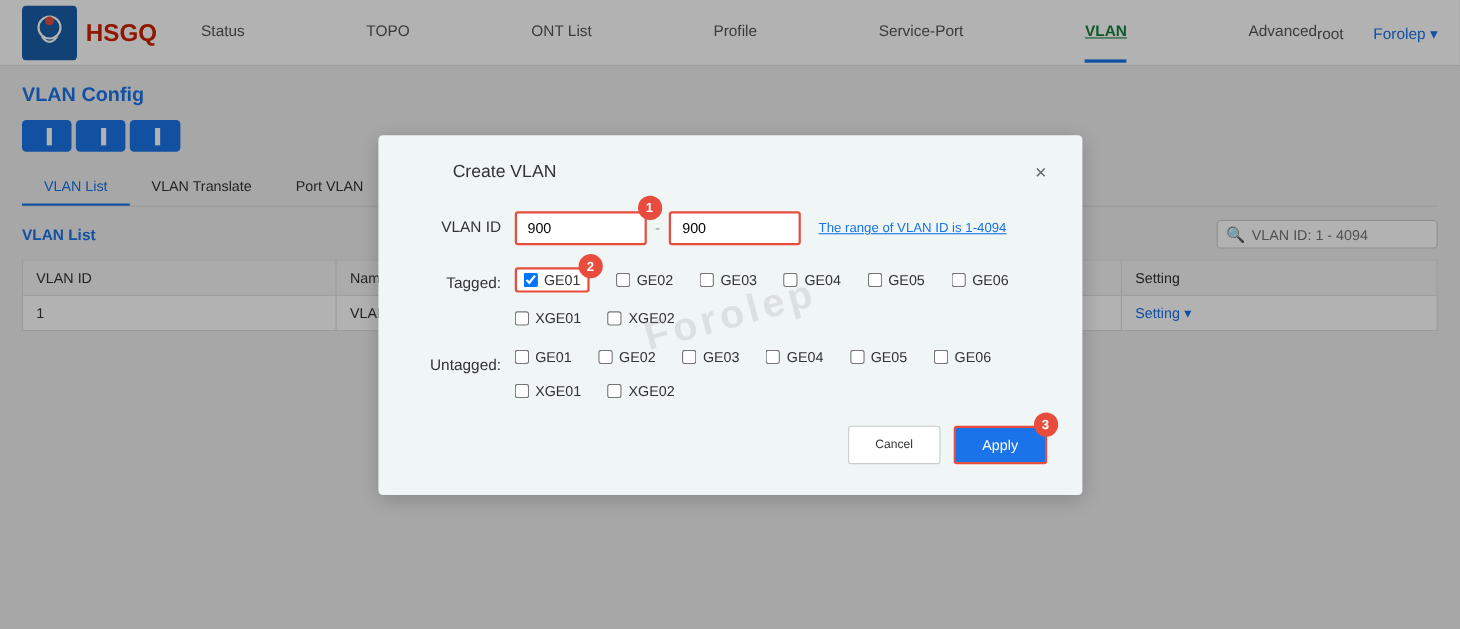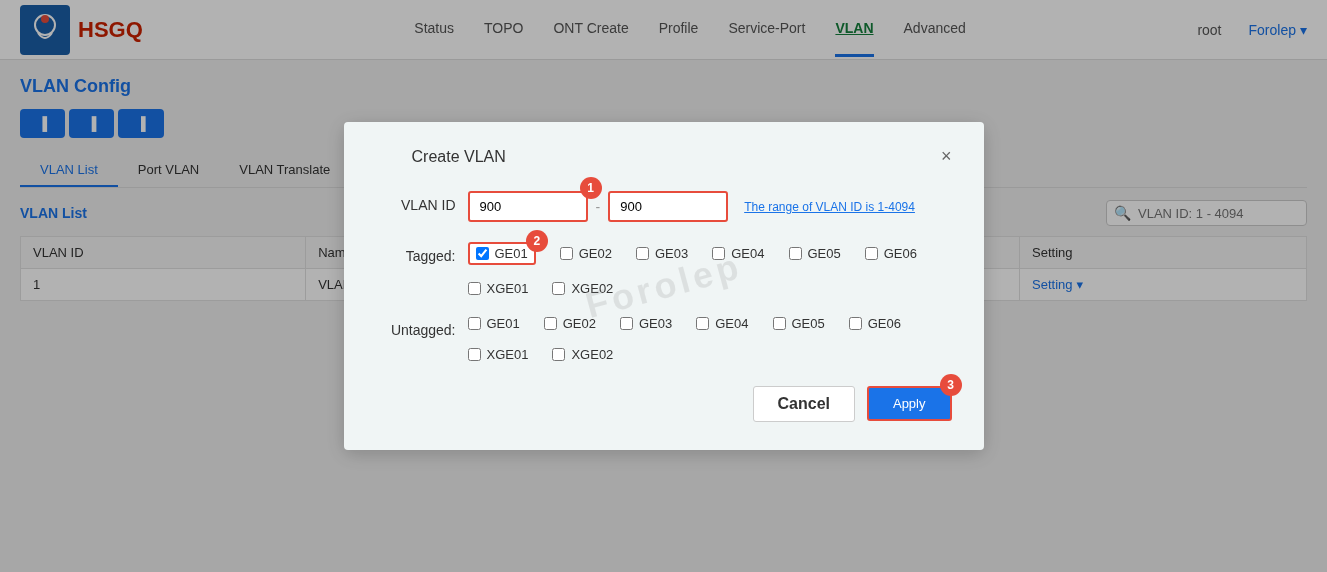--- a/index.html
+++ b/index.html
@@ -27,21 +27,21 @@
     .logo-text {
       font-size: 22px;
       font-weight: bold;
       color: #cc2200;
     }
     .nav-menu {
       display: flex;
       align-items: center;
       gap: 30px;
       flex: 1;
-      justify-content: center;
+      justify-content: space-between;
     }
     .nav-item {
       color: #555;
       cursor: pointer;
       font-size: 14px;
       padding: 18px 0;
       border-bottom: 3px solid transparent;
     }
     .nav-item.active {
       color: #15803d;
@@ -291,23 +291,22 @@
       gap: 12px;
       margin-top: 24px;
       position: relative;
     }
     .btn-cancel {
       padding: 8px 24px;
       border: 1px solid #ccc;
       background: #fff;
       border-radius: 3px;
       cursor: pointer;
-      font-size: 16px;
-      color: #333;
-      font-weight: bold;
+      font-size: 11px;
+      color: #333;
     }
     .btn-apply {
       padding: 8px 24px;
       background: #1a73e8;
       color: #fff;
       border: 2px solid #e74c3c;
       border-radius: 3px;
       cursor: pointer;
       font-size: 13px;
     }
@@ -350,21 +349,21 @@
       <rect width="50" height="50" rx="4" fill="#1a5fa8"></rect>
       <circle cx="25" cy="20" r="10" fill="none" stroke="#fff" stroke-width="2"></circle>
       <path d="M18 28 Q25 38 32 28" fill="none" stroke="#fff" stroke-width="2"></path>
       <circle cx="25" cy="14" r="4" fill="#e74c3c"></circle>
     </svg>
     <span class="logo-text">HSGQ</span>
   </div>
   <div class="nav-menu">
     <span class="nav-item">Status</span>
     <span class="nav-item">TOPO</span>
-    <span class="nav-item">ONT Create</span>
+    <span class="nav-item">ONT List</span>
     <span class="nav-item">Profile</span>
     <span class="nav-item">Service-Port</span>
     <span class="nav-item active">VLAN</span>
     <span class="nav-item">Advanced</span>
   </div>
   <div class="nav-right">
     <span class="root-text">root</span>
     <span class="shortcut-text">
       <span>Forolep</span>
       <span>▾</span>
@@ -376,22 +375,22 @@
   <div class="page-title">VLAN Config</div>
 
   <div class="tab-bar">
     <button class="tab-btn">▐</button>
     <button class="tab-btn">▐</button>
     <button class="tab-btn">▐</button>
   </div>
 
   <div class="sub-tabs">
     <div class="sub-tab active">VLAN List</div>
+    <div class="sub-tab">VLAN Translate</div>
     <div class="sub-tab">Port VLAN</div>
-    <div class="sub-tab">VLAN Translate</div>
   </div>
 
   <div class="vlan-list-header">
     <span class="vlan-list-title">VLAN List</span>
     <div class="search-box">
       <span>🔍</span>
       <input type="text" placeholder="VLAN ID: 1 - 4094" style="">
     </div>
   </div>
 

